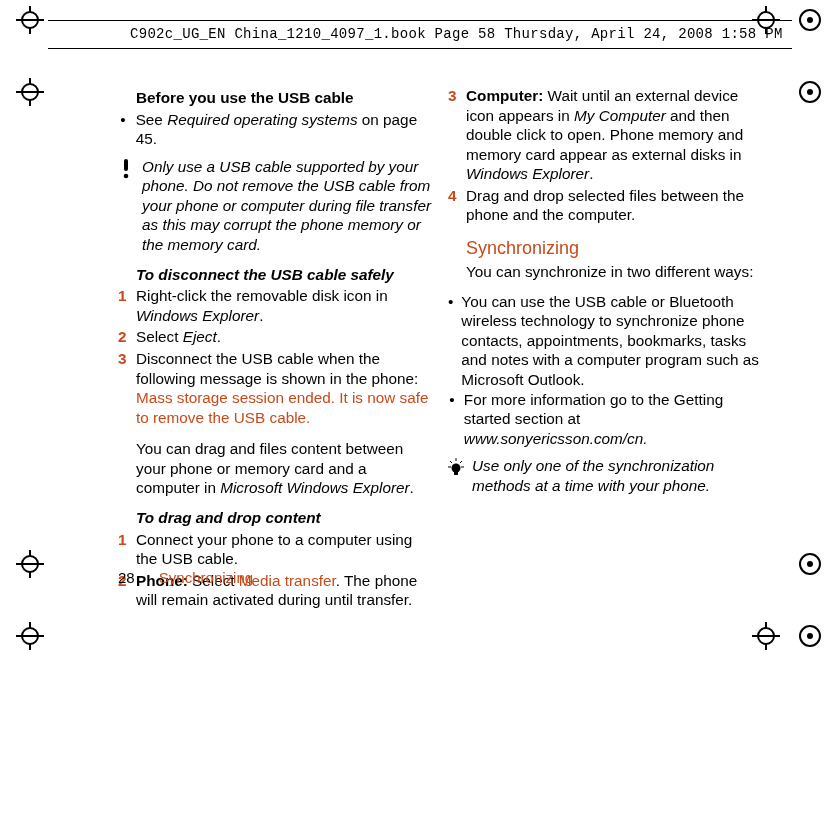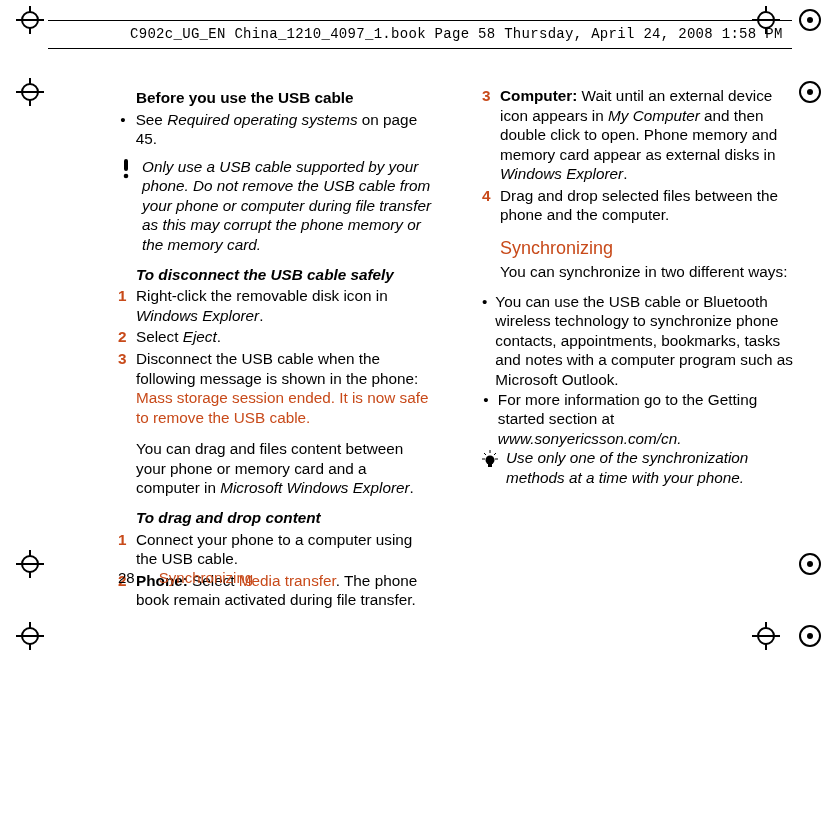--- a/index.html
+++ b/index.html
@@ -8,21 +8,21 @@
     .reg-mark { position: absolute; width: 28px; height: 28px; }
     .reg-mark::before, .reg-mark::after { content: ""; position: absolute; background: #000; }
     .reg-mark.cross::before { left: 13px; top: 0; width: 2px; height: 28px; }
     .reg-mark.cross::after { top: 13px; left: 0; height: 2px; width: 28px; }
     .reg-mark.cross .ring { position: absolute; left: 5px; top: 5px; width: 18px; height: 18px; border: 2px solid #000; border-radius: 50%; background: #fff; }
     .reg-mark.dot .ring { position: absolute; left: 3px; top: 3px; width: 22px; height: 22px; border: 2px solid #000; border-radius: 50%; }
     .reg-mark.dot .ring::after { content: ""; position: absolute; left: 6px; top: 6px; width: 6px; height: 6px; border-radius: 50%; background: #000; }
     .topline { position: absolute; top: 20px; left: 48px; right: 48px; height: 1px; background: #000; }
     .bookinfo { position: absolute; top: 26px; left: 130px; font-family: "Courier New", monospace; font-size: 14px; letter-spacing: 0.3px; }
     .rule { position: absolute; top: 48px; left: 48px; right: 48px; height: 1px; background: #000; }
-    .content { position: absolute; top: 86px; left: 118px; right: 40px; display: flex; gap: 50px; font-size: 15.3px; line-height: 1.28; color: #000; }
+    .content { position: absolute; top: 86px; left: 118px; right: 40px; display: flex; gap: 16px; font-size: 15.3px; line-height: 1.28; color: #000; }
     .col { width: 314px; }
     .h4 { font-weight: 700; margin-top: 2px; margin-bottom: 2px; }
     .h3 { font-size: 18px; font-weight: 400; color: #c84a1a; margin-bottom: 2px; }
     .bullet { display: flex; gap: 8px; }
     .bullet .m { width: 10px; text-align: center; }
     .para { margin-left: 18px; }
     .note { display: flex; gap: 8px; margin: 8px 0 10px 0; }
     .note .icon { width: 16px; flex: 0 0 16px; display: flex; justify-content: center; align-items: flex-start; padding-top: 2px; }
     .note .txt { font-style: italic; }
     ol.steps { list-style: none; counter-reset: step; margin-left: 0; }
@@ -123,21 +123,21 @@
       </div>
 
       <div class="sub-i para">To drag and drop content</div>
       <ol class="steps">
         <li>
             <span class="n">1</span>
             <span class="t">Connect your phone to a computer using the USB cable.</span>
           </li>
         <li>
             <span class="n">2</span>
-            <span class="t"><strong>Phone:</strong><span> Select </span><span class="red">Media transfer</span><span>. The phone book remain activated during file transfer.</span></span>
+            <span class="t"><strong>Phone:</strong><span> Select </span><span class="red">Media transfer</span><span>. The phone will remain activated during until transfer.</span></span>
           </li>
       </ol>
     </div>
 
     <div class="col">
       <ol class="steps">
         <li>
             <span class="n">3</span>
             <span class="t"><strong>Computer:</strong><span> Wait until an external device icon appears in </span><em class="term">My Computer</em><span> and then double click to open. Phone memory and memory card appear as external disks in </span><em class="term">Windows Explorer</em><span>.</span></span>
           </li>
@@ -157,21 +157,21 @@
         <div>You can use the USB cable or Bluetooth wireless technology to synchronize phone contacts, appointments, bookmarks, tasks and notes with a computer program such as Microsoft Outlook.</div>
       </div>
       <div class="bullet">
         <div class="m">•</div>
         <div>
           <div>For more information go to the Getting started section at</div>
           <em class="term">www.sonyericsson.com/cn.</em>
         </div>
       </div>
 
-      <div class="note" style="margin-top:0;">
+      <div class="note" style="margin-top:8px;">
         <div class="icon">
           <svg width="16" height="20" viewBox="0 0 16 20">
               <g stroke="#000" stroke-width="1" fill="none">
                 <line x1="8" y1="0" x2="8" y2="3"></line>
                 <line x1="2" y1="3" x2="4" y2="5"></line>
                 <line x1="14" y1="3" x2="12" y2="5"></line>
                 <line x1="0" y1="9" x2="3" y2="9"></line>
                 <line x1="16" y1="9" x2="13" y2="9"></line>
               </g>
               <circle cx="8" cy="10" r="4.5" fill="#000"></circle>

